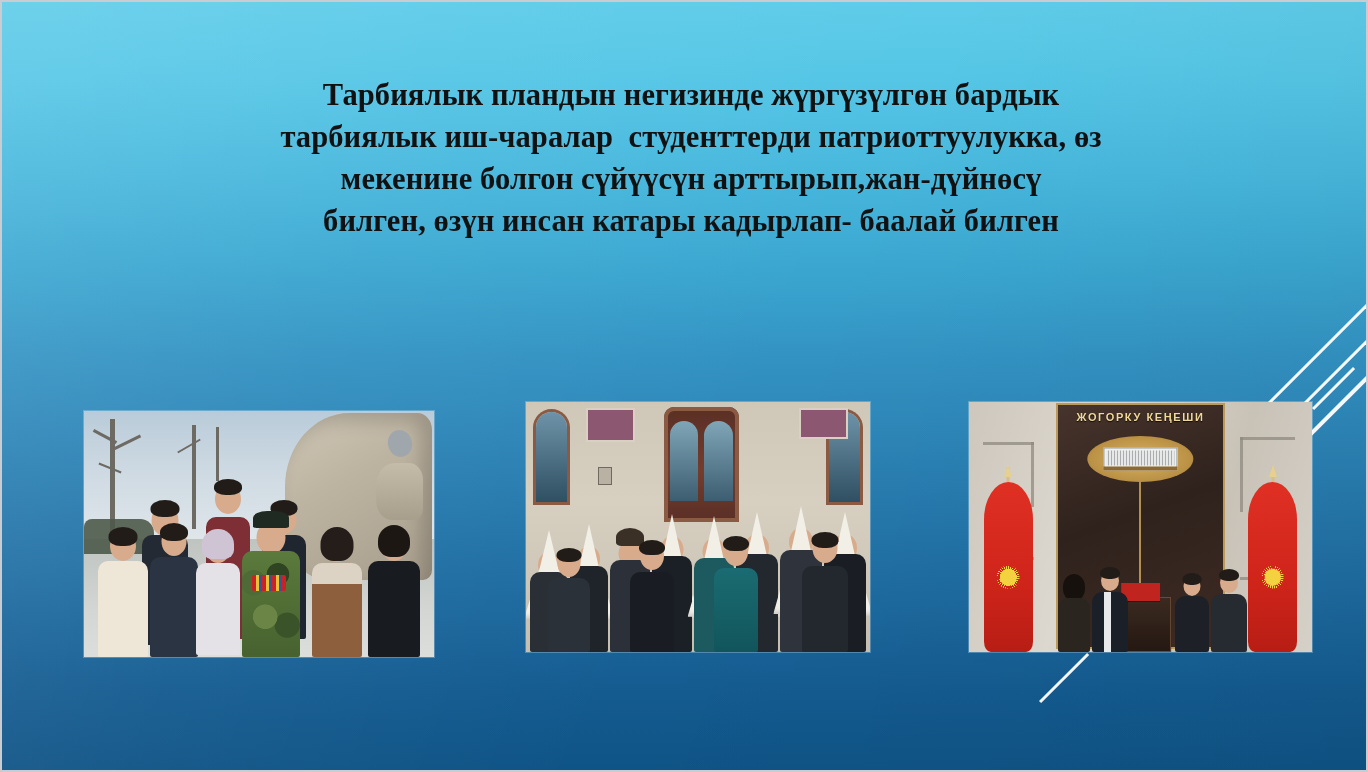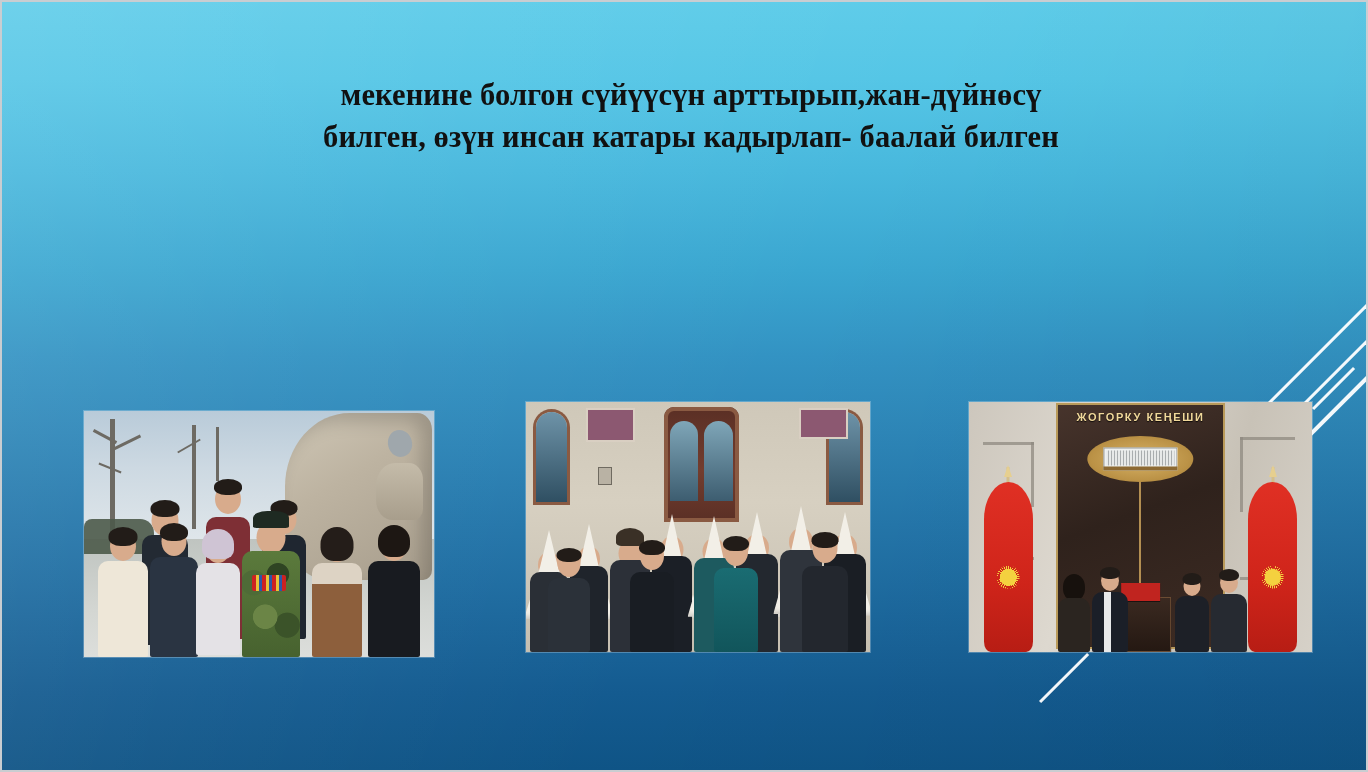--- a/index.html
+++ b/index.html
@@ -360,20 +360,22 @@
 <div class="slide">
 
   <div class="deco-lines">
     <div class="streak s1"></div>
     <div class="streak s2"></div>
     <div class="streak s3"></div>
     <div class="streak s4"></div>
   </div>
 
   <div class="title-block">
+    <span class="line">Тарбиялык пландын негизинде жүргүзүлгөн бардык</span>
+    <span class="line">тарбиялык иш-чаралар  студенттерди патриоттуулукка, өз</span>
     <span class="line">мекенине болгон сүйүүсүн арттырып,жан-дүйнөсү</span>
     <span class="line">билген, өзүн инсан катары кадырлап- баалай билген</span>
   </div>
 
   <div class="photo" id="photo-1">
     <div class="ph-inner">
       <div class="p1-sky"></div>
       <div class="p1-ground"></div>
 
       <div class="p1-monument">

